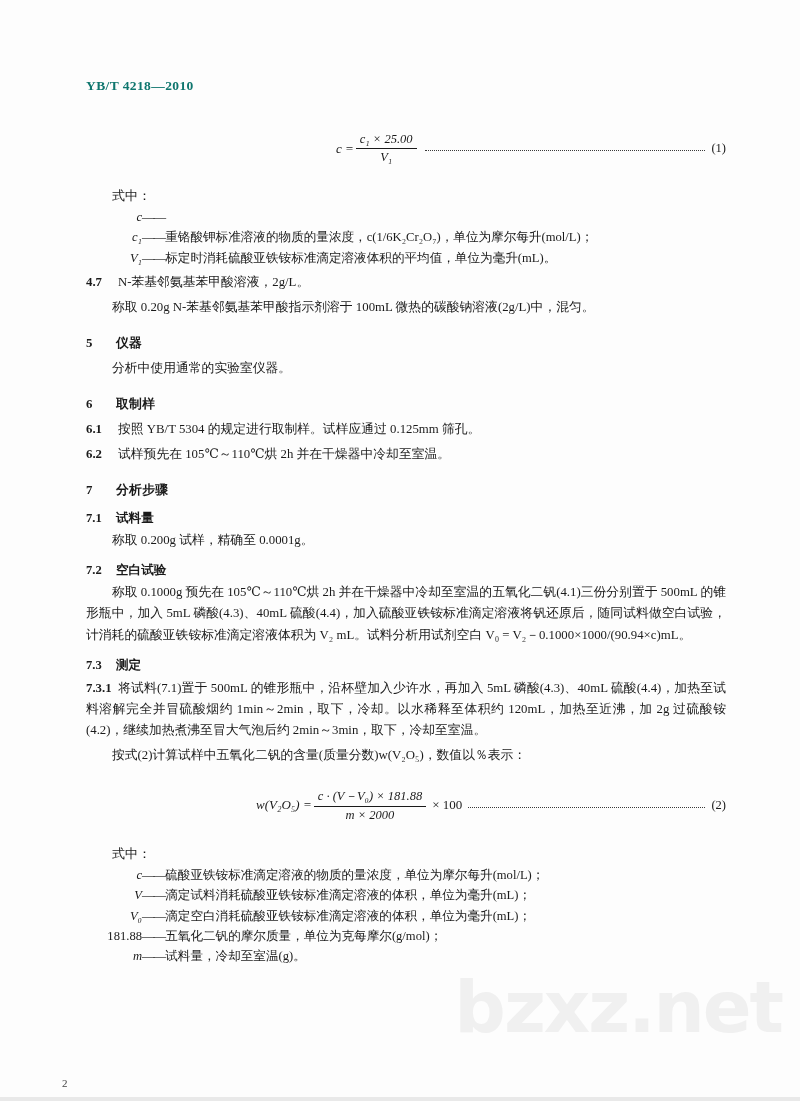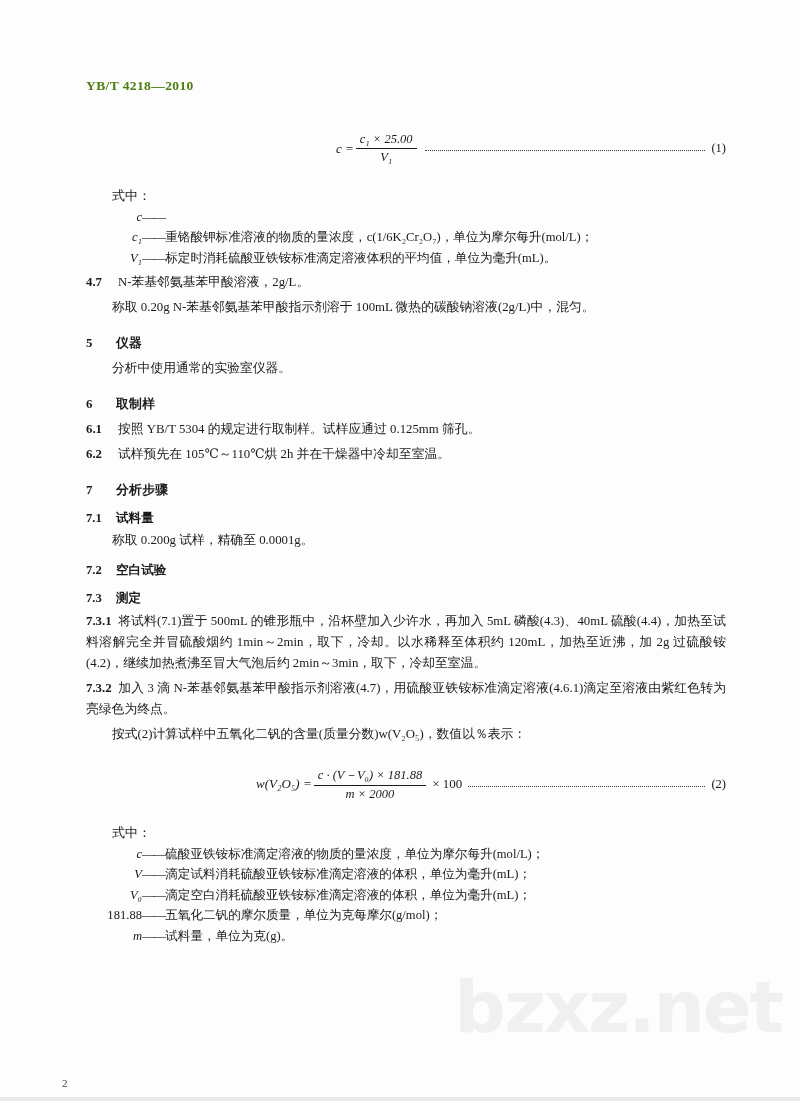--- a/index.html
+++ b/index.html
@@ -35,21 +35,21 @@
   .content {
     position: relative;
     z-index: 2;
     padding: 78px 74px 0 86px;
   }
   .std-header {
     font-family: "Liberation Serif", serif;
     font-weight: bold;
     font-size: 13.5px;
     letter-spacing: 0.4px;
-    color: #4d7c0f;
+    color: #0f766e;
     margin-bottom: 26px;
   }
   .formula-row {
     display: flex;
     align-items: center;
     justify-content: flex-start;
     margin: 10px 0 6px 0;
     font-size: 13px;
   }
   .formula-row .spacer { width: 250px; flex: none; }
@@ -223,29 +223,27 @@
     </div>
 
     <div class="sub-head">
       <span class="num">7.1</span><span>试料量</span>
     </div>
     <div class="para indent">称取 0.200g 试样，精确至 0.0001g。</div>
 
     <div class="sub-head">
       <span class="num">7.2</span><span>空白试验</span>
     </div>
+    <div class="blk">称取 0.1000g 预先在 105℃～110℃烘 2h 并在干燥器中冷却至室温的五氧化二钒(4.1)三份分别置于 500mL 的锥形瓶中，加入 5mL 磷酸(4.3)、40mL 硫酸(4.4)，加入硫酸亚铁铵标准滴定溶液将钒还原后，随同试料做空白试验，计消耗的硫酸亚铁铵标准滴定溶液体积为 V₂ mL。试料分析用试剂空白 V₀ = V₂－0.1000×1000/(90.94×c)mL。</div>
 
     <div class="sub-head">
       <span class="num">7.3</span><span>测定</span>
     </div>
     <div class="numbered">
       <span class="num">7.3.1</span><span>将试料(7.1)置于 500mL 的锥形瓶中，沿杯壁加入少许水，再加入 5mL 磷酸(4.3)、40mL 硫酸(4.4)，加热至试料溶解完全并冒硫酸烟约 1min～2min，取下，冷却。以水稀释至体积约 120mL，加热至近沸，加 2g 过硫酸铵(4.2)，继续加热煮沸至冒大气泡后约 2min～3min，取下，冷却至室温。</span>
-    </div>
-    <div class="numbered">
-      <span class="num">7.3.2</span><span>加入 3 滴 N-苯基邻氨基苯甲酸指示剂溶液(4.7)，用硫酸亚铁铵标准滴定溶液(4.6.1)滴定至溶液由紫红色转为亮绿色为终点。</span>
     </div>
 
     <div class="para indent">按式(2)计算试样中五氧化二钒的含量(质量分数)w(V₂O₅)，数值以％表示：</div>
 
     <div class="formula-row">
       <span class="spacer" style="width:170px"></span>
       <span class="ital">w(V₂O₅) =</span>
       <span class="frac">
         <span class="num ital">c · (V－V₀) × 181.88</span>
         <span class="den ital">m × 2000</span>
@@ -273,21 +271,21 @@
         <span class="txt">滴定空白消耗硫酸亚铁铵标准滴定溶液的体积，单位为毫升(mL)；</span>
       </div>
       <div class="defline">
         <span class="sym" style="font-style:normal;min-width:42px">181.88</span>
         <span class="dash">——</span>
         <span class="txt">五氧化二钒的摩尔质量，单位为克每摩尔(g/mol)；</span>
       </div>
       <div class="defline">
         <span class="sym">m</span>
         <span class="dash">——</span>
-        <span class="txt">试料量，单位为克(g)。</span>
+        <span class="txt">试料量，冷却至室温(g)。</span>
       </div>
     </div>
 
   </div>
 
   <div class="pagefoot">2</div>
   <div class="bottom-rule"></div>
 
 </div>
 

